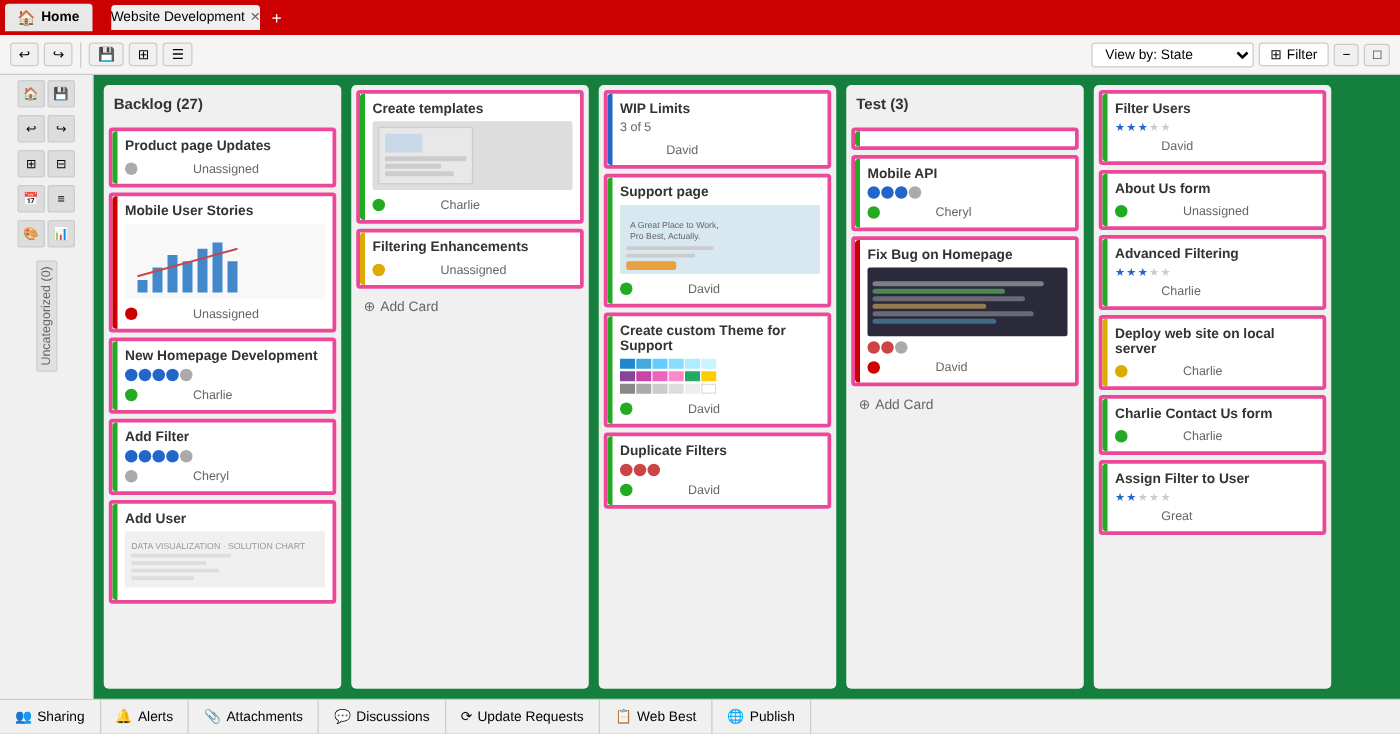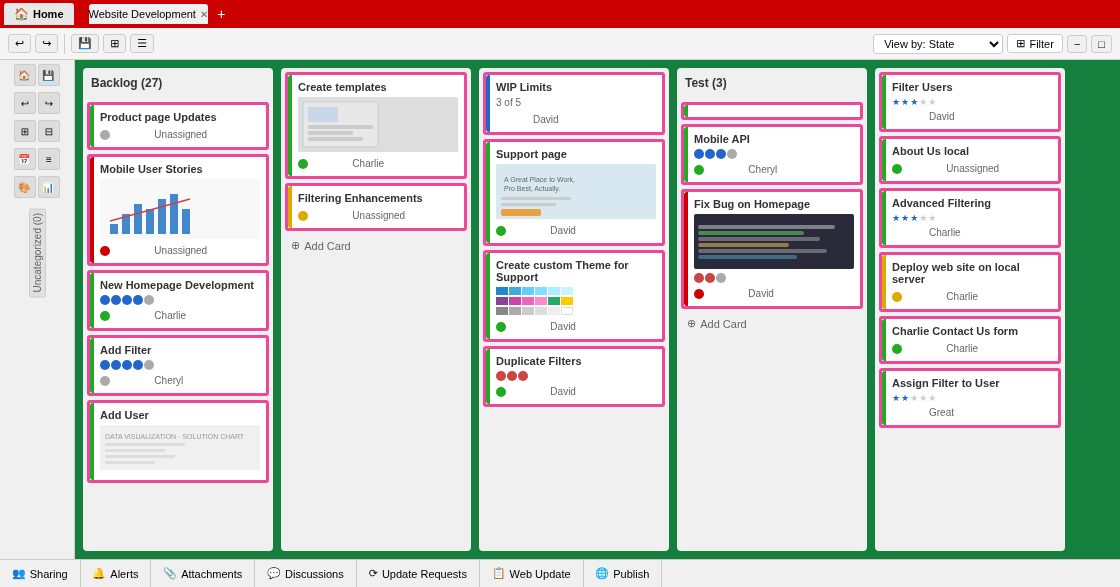--- a/index.html
+++ b/index.html
@@ -434,21 +434,21 @@
                   <span class="star-empty">★</span>
                   <span class="star-empty">★</span>
               </div>
               <span class="card-assignee">David</span>
             </div>
           </div>
 
           <div class="card">
             <div class="card-left-bar" style="background:#22aa22;"></div>
             <div class="card-content">
-              <div class="card-title">About Us local</div>
+              <div class="card-title">About Us form</div>
               <span class="status-dot dot-green"></span>
               <span class="card-assignee">Unassigned</span>
             </div>
           </div>
 
           <div class="card">
             <div class="card-left-bar" style="background:#22aa22;"></div>
             <div class="card-content">
               <div class="card-title">Advanced Filtering</div>
               <div class="stars">
@@ -517,21 +517,21 @@
     <div class="bottom-tab">
       <span class="bottom-tab-icon">💬</span>
       <span>Discussions</span>
     </div>
     <div class="bottom-tab">
       <span class="bottom-tab-icon">⟳</span>
       <span>Update Requests</span>
     </div>
     <div class="bottom-tab">
       <span class="bottom-tab-icon">📋</span>
-      <span>Web Update</span>
+      <span>Web Best</span>
     </div>
     <div class="bottom-tab">
       <span class="bottom-tab-icon">🌐</span>
       <span>Publish</span>
     </div>
   </div>
 
 </div>
 
 </body></html>

